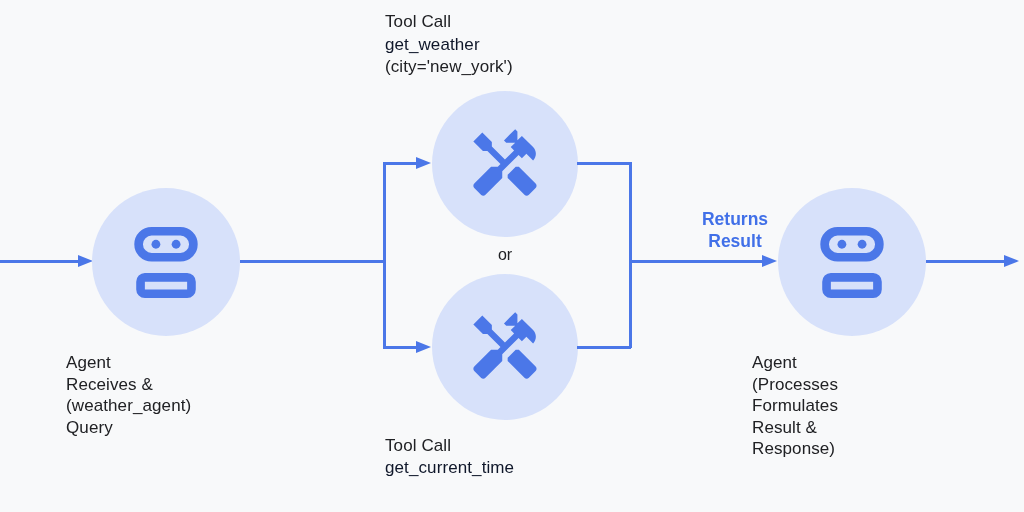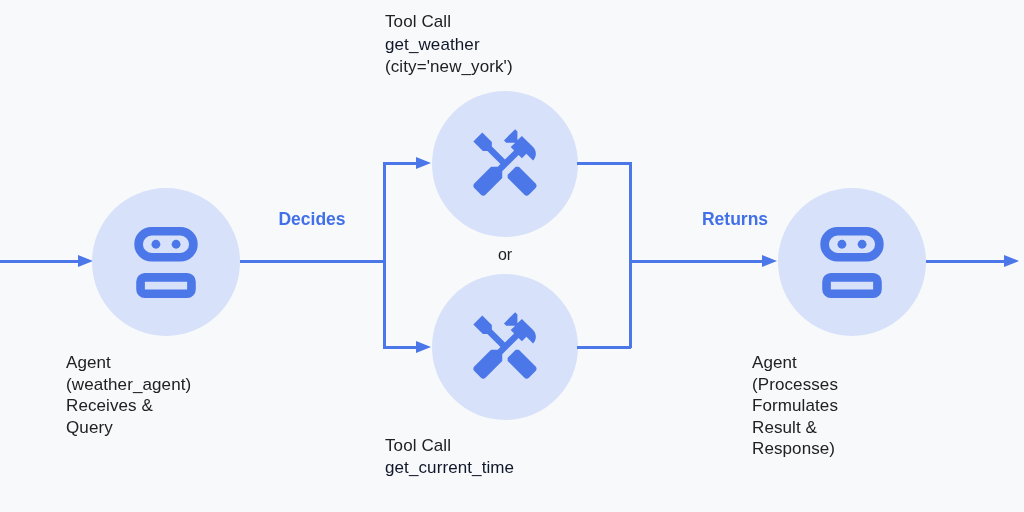--- a/index.html
+++ b/index.html
@@ -83,29 +83,28 @@
     <svg class="icon-svg" width="66" height="73" viewBox="0 0 68 76" fill="none">
       <rect x="5.5" y="5.5" width="57" height="27" rx="13.5" stroke="#4b77e8" stroke-width="9"></rect>
       <circle cx="23.5" cy="19" r="4.6" fill="#4b77e8"></circle>
       <circle cx="44.5" cy="19" r="4.6" fill="#4b77e8"></circle>
       <rect x="7.5" y="53.5" width="53" height="17" rx="4.5" stroke="#4b77e8" stroke-width="9"></rect>
     </svg>
   </div>
 
   <div class="caption" style="left:66px; top:352px; width:200px;">
     <div>Agent</div>
+    <div>Receives &amp;</div>
     <div>(weather_agent)</div>
-    <div>Receives &amp;</div>
     <div>Query</div>
   </div>
 
   <div class="hline" style="left:240px; top:260px; width:144px;"></div>
 
   <div class="edge-label" style="left:232px; top:208px; width:160px;">
-    <div>Decides</div>
   </div>
 
   <div class="vline" style="left:383px; top:162px; height:186px;"></div>
 
   <div class="hline" style="left:383px; top:162px; width:35px;"></div>
   <div class="arrowhead" style="left:416px; top:156.5px;"></div>
   <div class="hline" style="left:383px; top:346px; width:35px;"></div>
   <div class="arrowhead" style="left:416px; top:340.5px;"></div>
 
   <div class="caption" style="left:385px; top:11px; width:240px; line-height:22.5px;">
@@ -134,20 +133,21 @@
     <div>Tool Call</div>
     <div class="fn">get_current_time</div>
   </div>
 
   <div class="hline" style="left:577px; top:162px; width:54px;"></div>
   <div class="hline" style="left:577px; top:346px; width:54px;"></div>
   <div class="vline" style="left:629px; top:162px; height:186px;"></div>
 
   <div class="edge-label" style="left:655px; top:208px; width:160px;">
     <div>Returns</div>
+    <div>Result</div>
   </div>
 
   <div class="hline" style="left:629px; top:260px; width:134px;"></div>
   <div class="arrowhead" style="left:762px; top:254.5px;"></div>
 
   <div class="node" style="left:778px; top:188px;">
     <svg class="icon-svg" width="66" height="73" viewBox="0 0 68 76" fill="none">
       <rect x="5.5" y="5.5" width="57" height="27" rx="13.5" stroke="#4b77e8" stroke-width="9"></rect>
       <circle cx="23.5" cy="19" r="4.6" fill="#4b77e8"></circle>
       <circle cx="44.5" cy="19" r="4.6" fill="#4b77e8"></circle>

